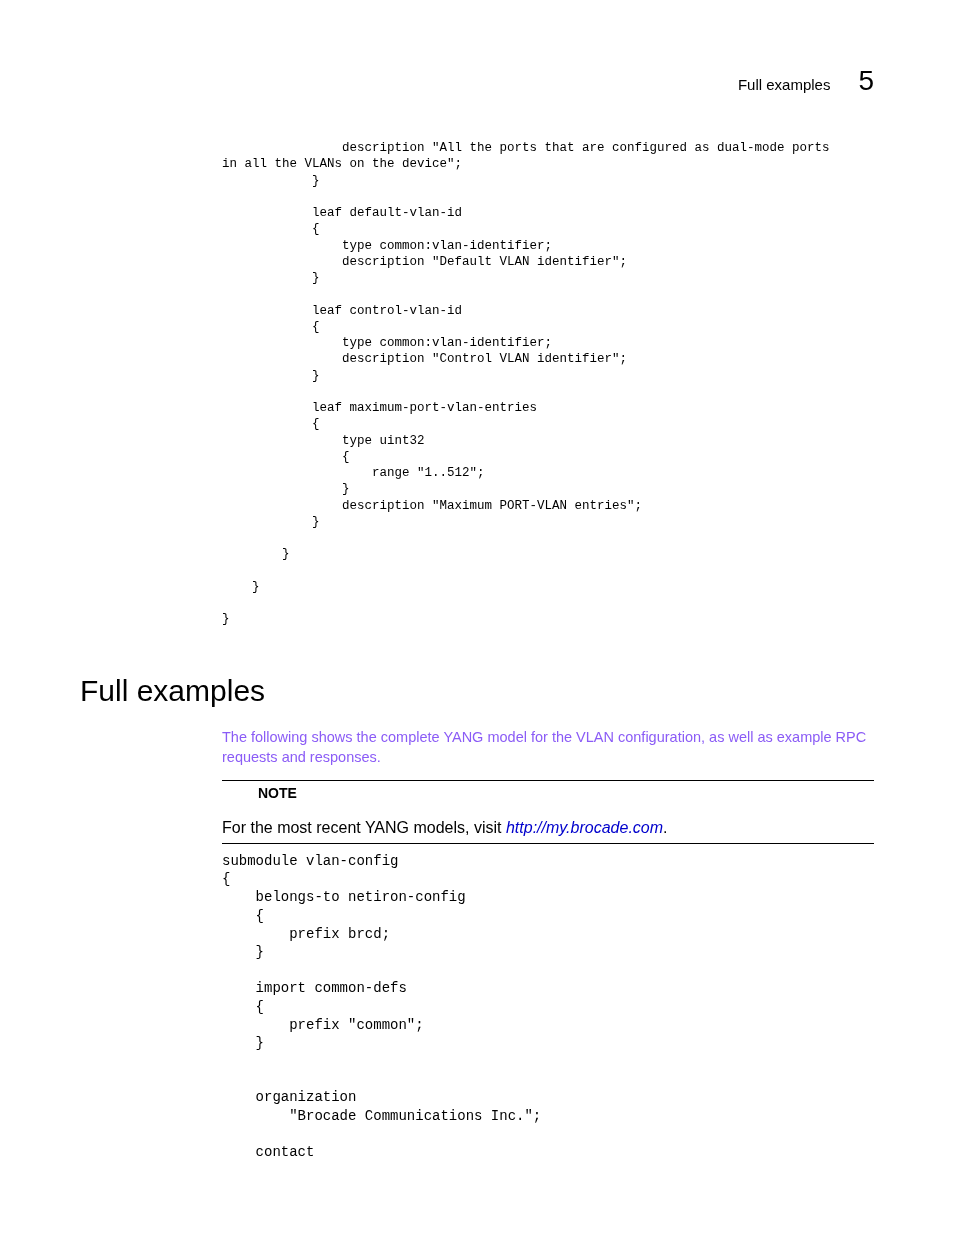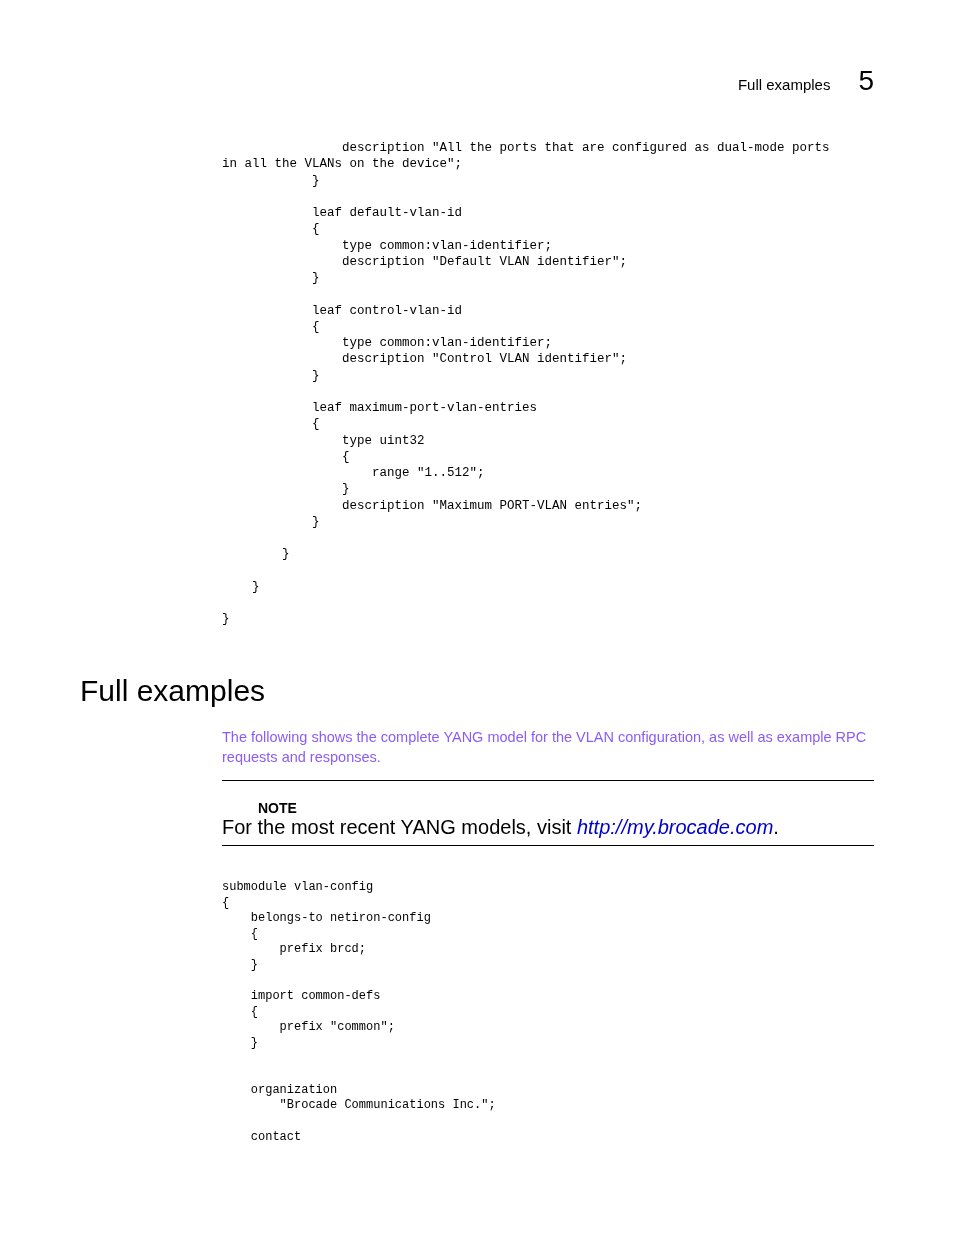--- a/index.html
+++ b/index.html
@@ -67,46 +67,45 @@
       right: 80px;
     }
     .note-rule-top {
       border-top: 1.5px solid #000;
       margin-bottom: 2px;
     }
     .note-label {
       font-weight: bold;
       font-size: 14px;
       color: #000;
-      margin-top: 19px;
+      margin-top: 4px;
       padding-left: 36px;
     }
     .note-text {
-      font-size: 20px;
+      font-size: 16px;
       color: #000;
-      margin-top: 0;
+      margin-top: 18px;
       margin-bottom: 6px;
     }
     .note-link {
       color: #0000cc;
       font-style: italic;
     }
     .note-rule-bottom {
       border-top: 1px solid #000;
     }
     .code-block-2 {
       position: absolute;
       top: 852px;
       left: 222px;
       font-family: "Courier New", Courier, monospace;
-      font-size: 12px;
+      font-size: 14px;
       line-height: 1.3;
       white-space: pre;
       color: #000;
-      margin-top: 28px;
     }
   </style>
 </head>
 <body>
 
 <div class="header">
   <span class="header-text">Full examples</span>
   <span class="chapter-num">5</span>
 </div>
 

